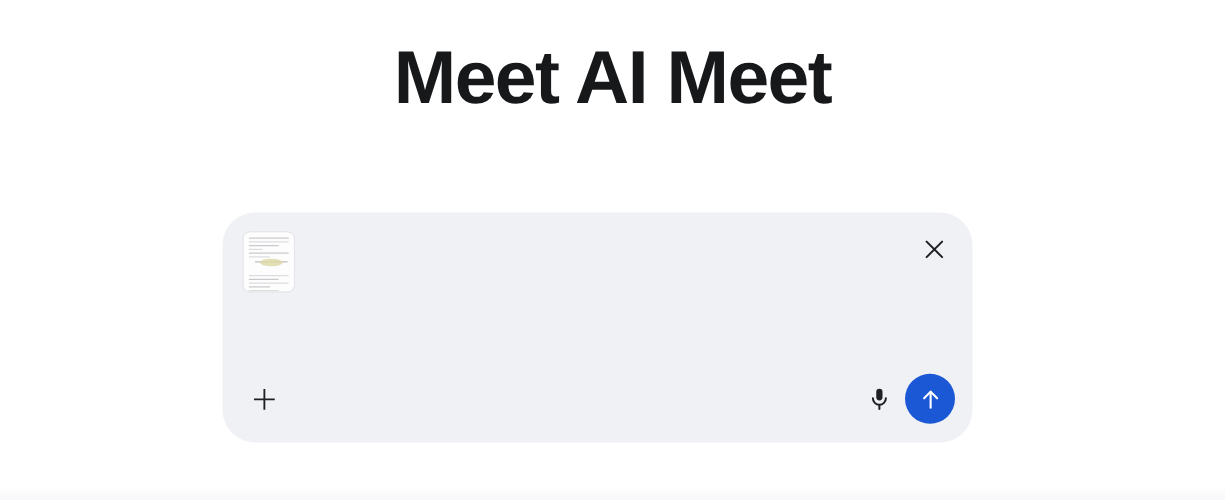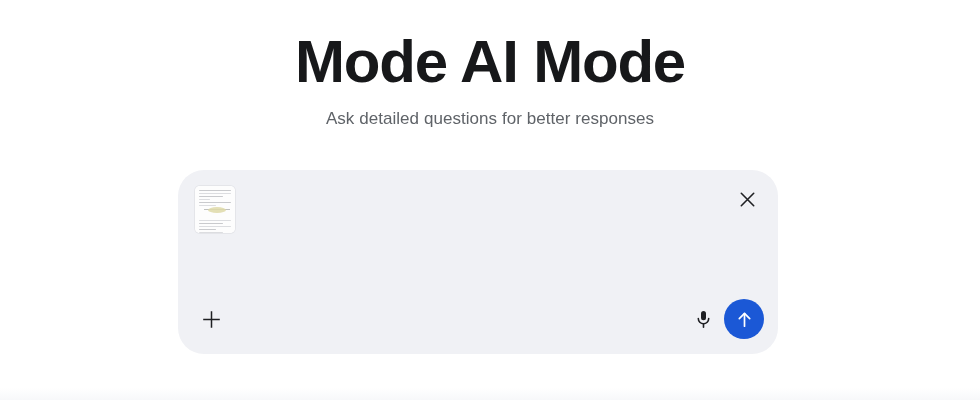--- a/index.html
+++ b/index.html
@@ -214,22 +214,21 @@
     height: 12px;
     background: linear-gradient(to bottom, rgba(255,255,255,0) 0%, #f7f8fa 100%);
   }
 </style>
 </head>
 <body>
 
 <div class="page">
 
   <div class="hero">
-    <h1 class="hero-title">Mode AI Mode</h1>
-    <p class="hero-subtitle">Ask detailed questions for better responses</p>
+    <h1 class="hero-title">Meet AI Meet</h1>
   </div>
 
   <div class="composer">
 
     <button class="composer-close">
       <span>
         <svg width="15" height="15" viewBox="0 0 15 15" aria-hidden="true">
           <path d="M1.3 1.3 L13.7 13.7 M13.7 1.3 L1.3 13.7" stroke="#1f2023" stroke-width="1.6" stroke-linecap="round" fill="none"></path>
         </svg>
       </span>

